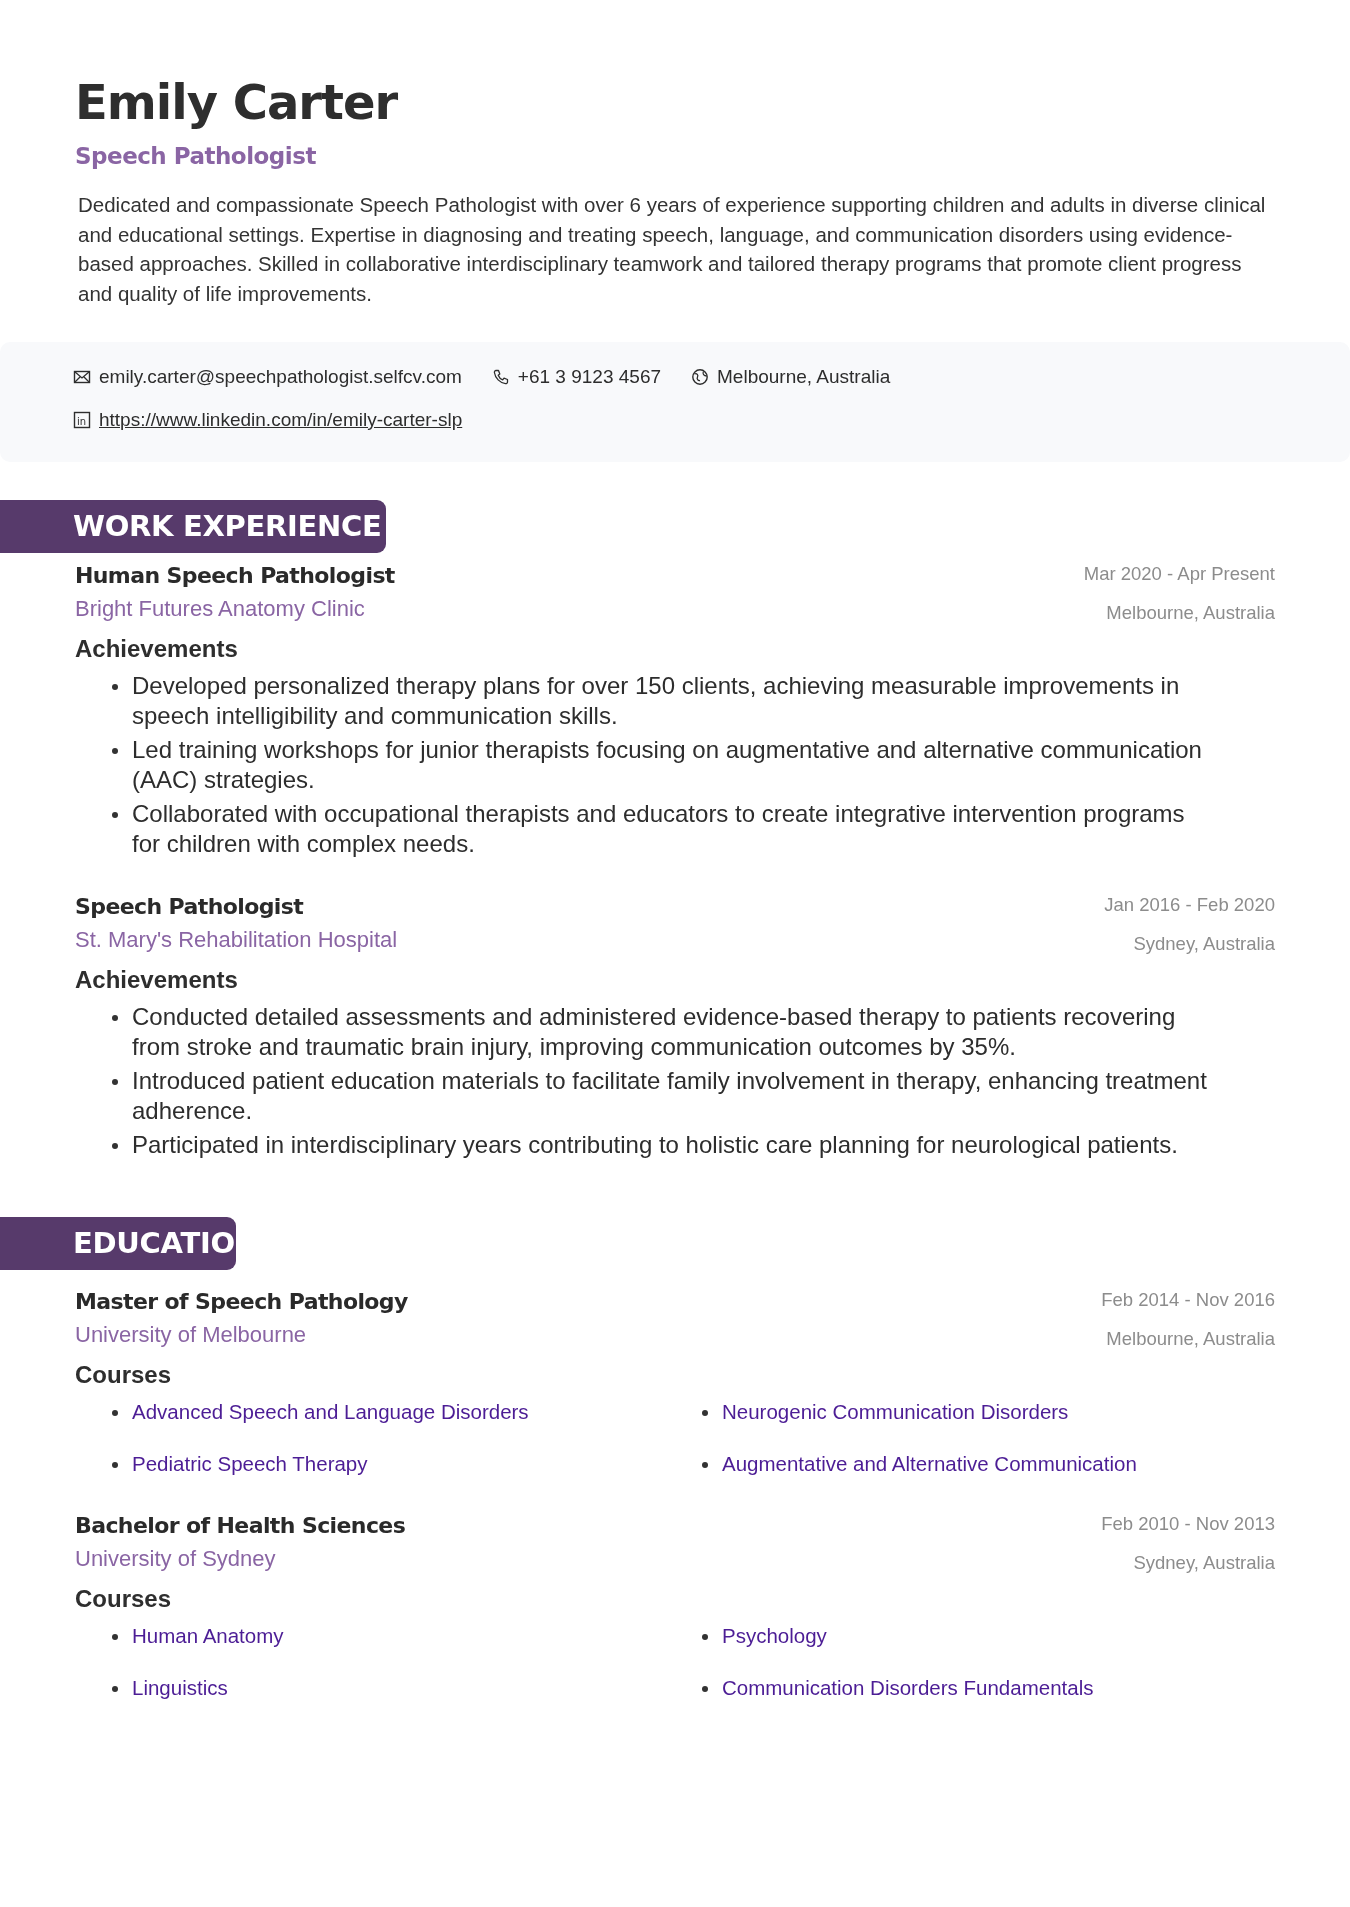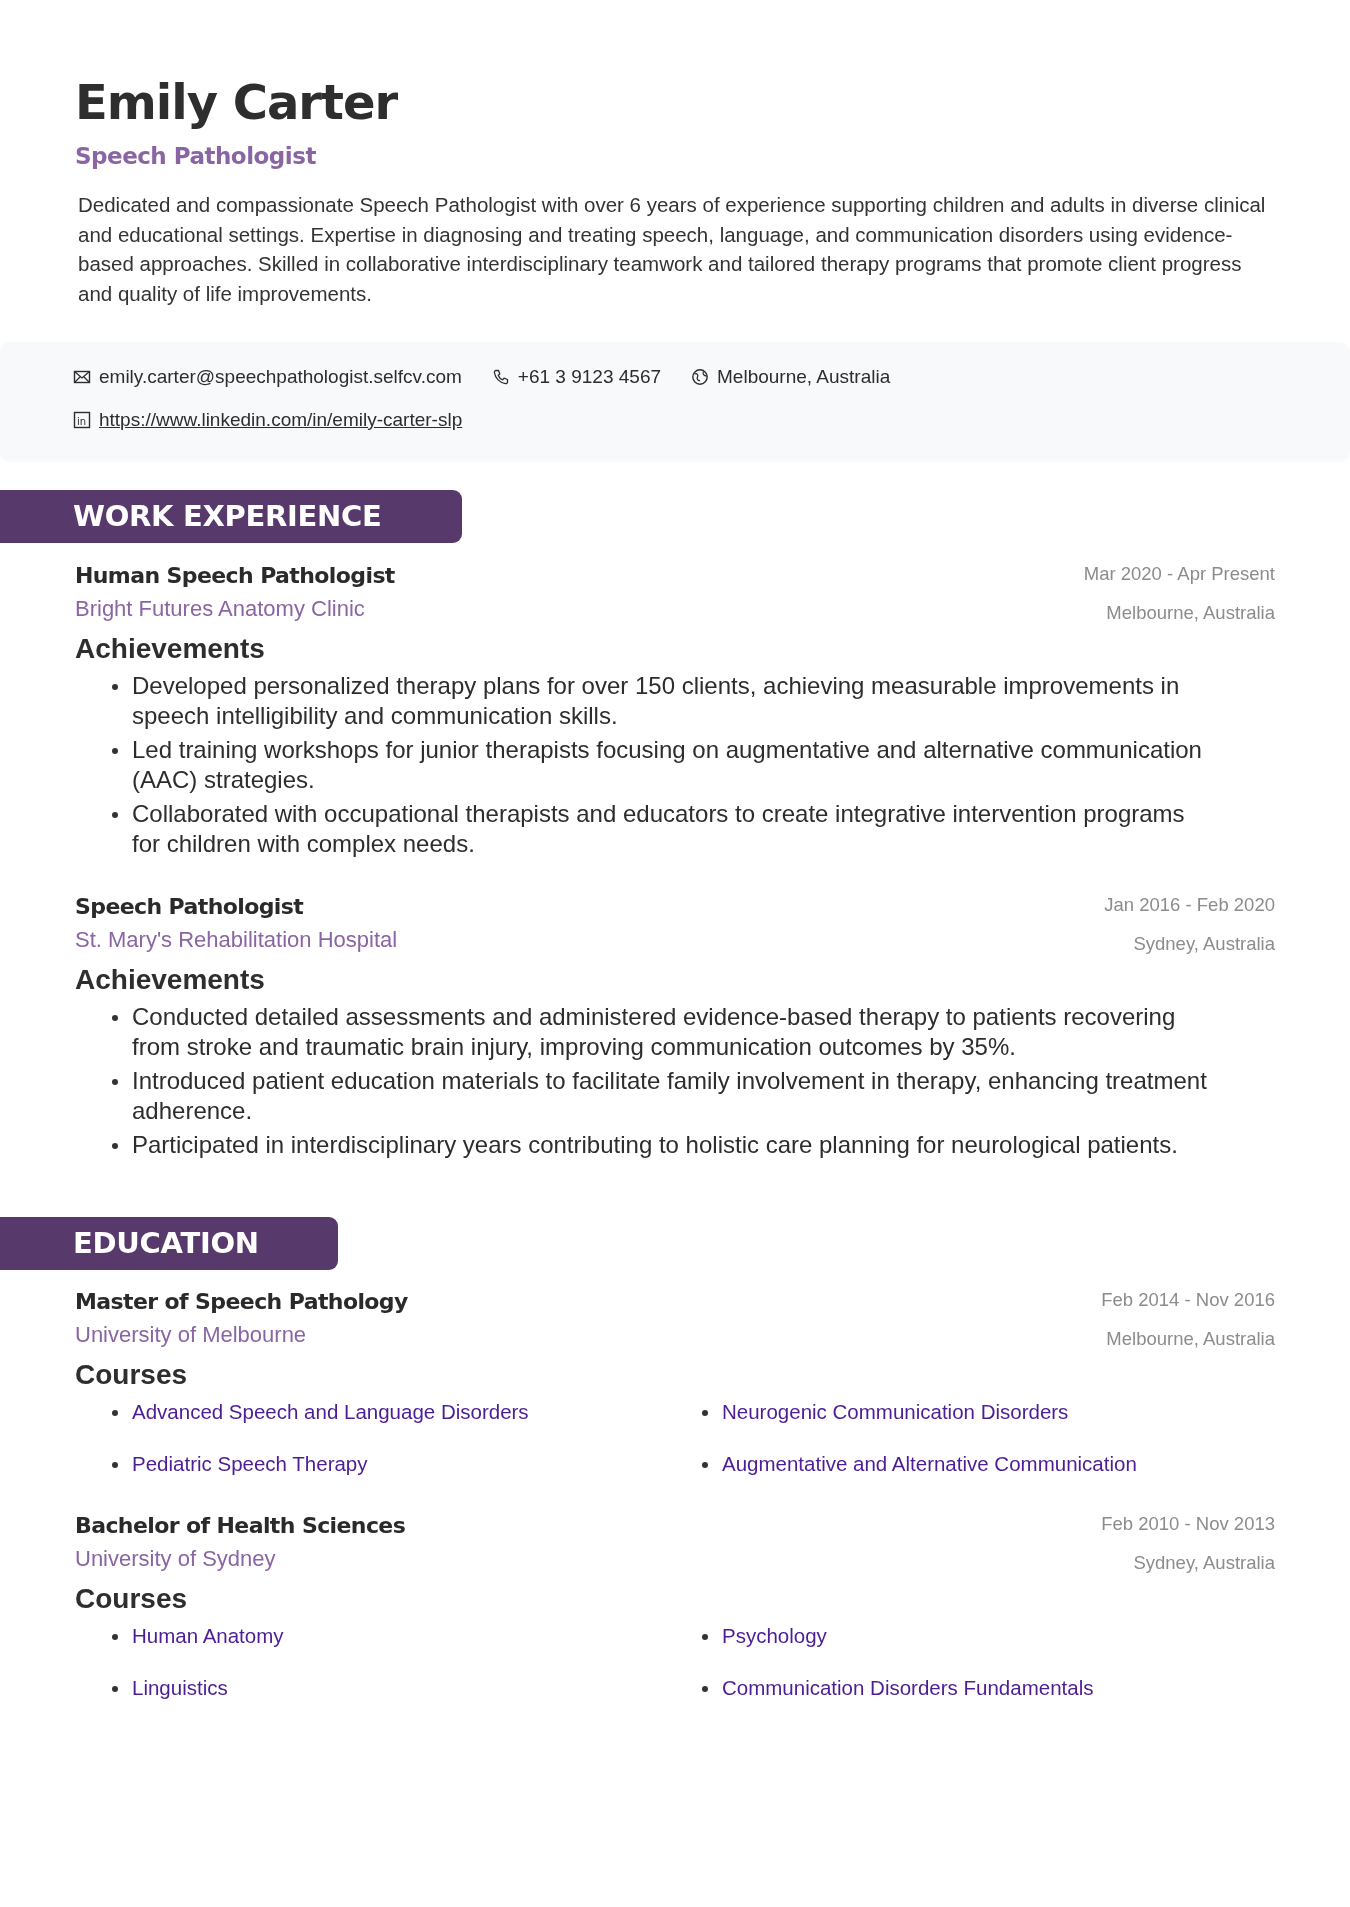--- a/index.html
+++ b/index.html
@@ -15,29 +15,29 @@
   .contact-row { position: absolute; left: 73px; display: flex; align-items: center; font-size: 19px; color: #2d2d2d; }
   .contact-row.r1 { top: 366px; }
   .contact-row.r2 { top: 409px; }
   .contact-item { display: flex; align-items: center; margin-right: 30px; white-space: nowrap; justify-content: flex-end; }
   .icon { width: 18px; height: 18px; display: inline-block; margin-right: 8px; flex: 0 0 18px; border-radius: 7px; }
   .icon svg { width: 18px; height: 18px; display: block; }
   .link { text-decoration: underline; color: #2d2d2d; }
 
   .banner { position: absolute; left: 0; height: 53px; background: #573a6b; border-radius: 0 9px 9px 0; color: #ffffff;
             font-family: "DejaVu Sans", sans-serif; font-weight: bold; font-size: 29px; line-height: 53px; padding-left: 73px; letter-spacing: -0.3px; }
-  .banner.work { top: 490px; width: 462px; }
-  .banner.edu { top: 1217px; width: 338px; }
+  .banner.work { top: 500px; width: 386px; }
+  .banner.edu { top: 1217px; width: 236px; }
 
   .entry { position: absolute; left: 75px; width: 1200px; }
   .entry-title { font-family: "DejaVu Sans", sans-serif; font-weight: bold; font-size: 22px; color: #2a2a2a; line-height: 30px; letter-spacing: -0.6px; }
   .entry-org { font-size: 22px; color: #8a65a4; line-height: 30px; margin-top: 3px; }
   .entry-date { position: absolute; right: 0; top: 0; font-size: 18.5px; color: #8c8c8c; line-height: 26px; text-align: right; }
   .entry-loc { position: absolute; right: 0; top: 39px; font-size: 18.5px; color: #8c8c8c; line-height: 26px; text-align: right; }
-  .subhead { font-size: 28px; font-weight: bold; color: #2e2e2e; margin-top: 11px; line-height: 28px; }
+  .subhead { font-size: 24px; font-weight: bold; color: #2e2e2e; margin-top: 11px; line-height: 28px; }
 
   ul.bullets { list-style: none; margin-top: 8px; padding-left: 57px; width: 1143px; }
   ul.bullets li { position: relative; font-size: 24px; line-height: 29.6px; color: #2d2d2d; margin-bottom: 5px; }
   ul.bullets li::before { content: ""; position: absolute; left: -20px; top: 13px; width: 6px; height: 6px; border-radius: 50%; background: #333; }
 
   .courses { display: grid; grid-template-columns: 590px 590px; margin-top: 8px; padding-left: 57px; row-gap: 22px; }
   .course { position: relative; font-size: 20.5px; line-height: 30px; color: #4c1d95; }
   .course::before { content: ""; position: absolute; left: -20px; top: 13px; width: 6px; height: 6px; border-radius: 50%; background: #333; }
 </style>
 </head>

